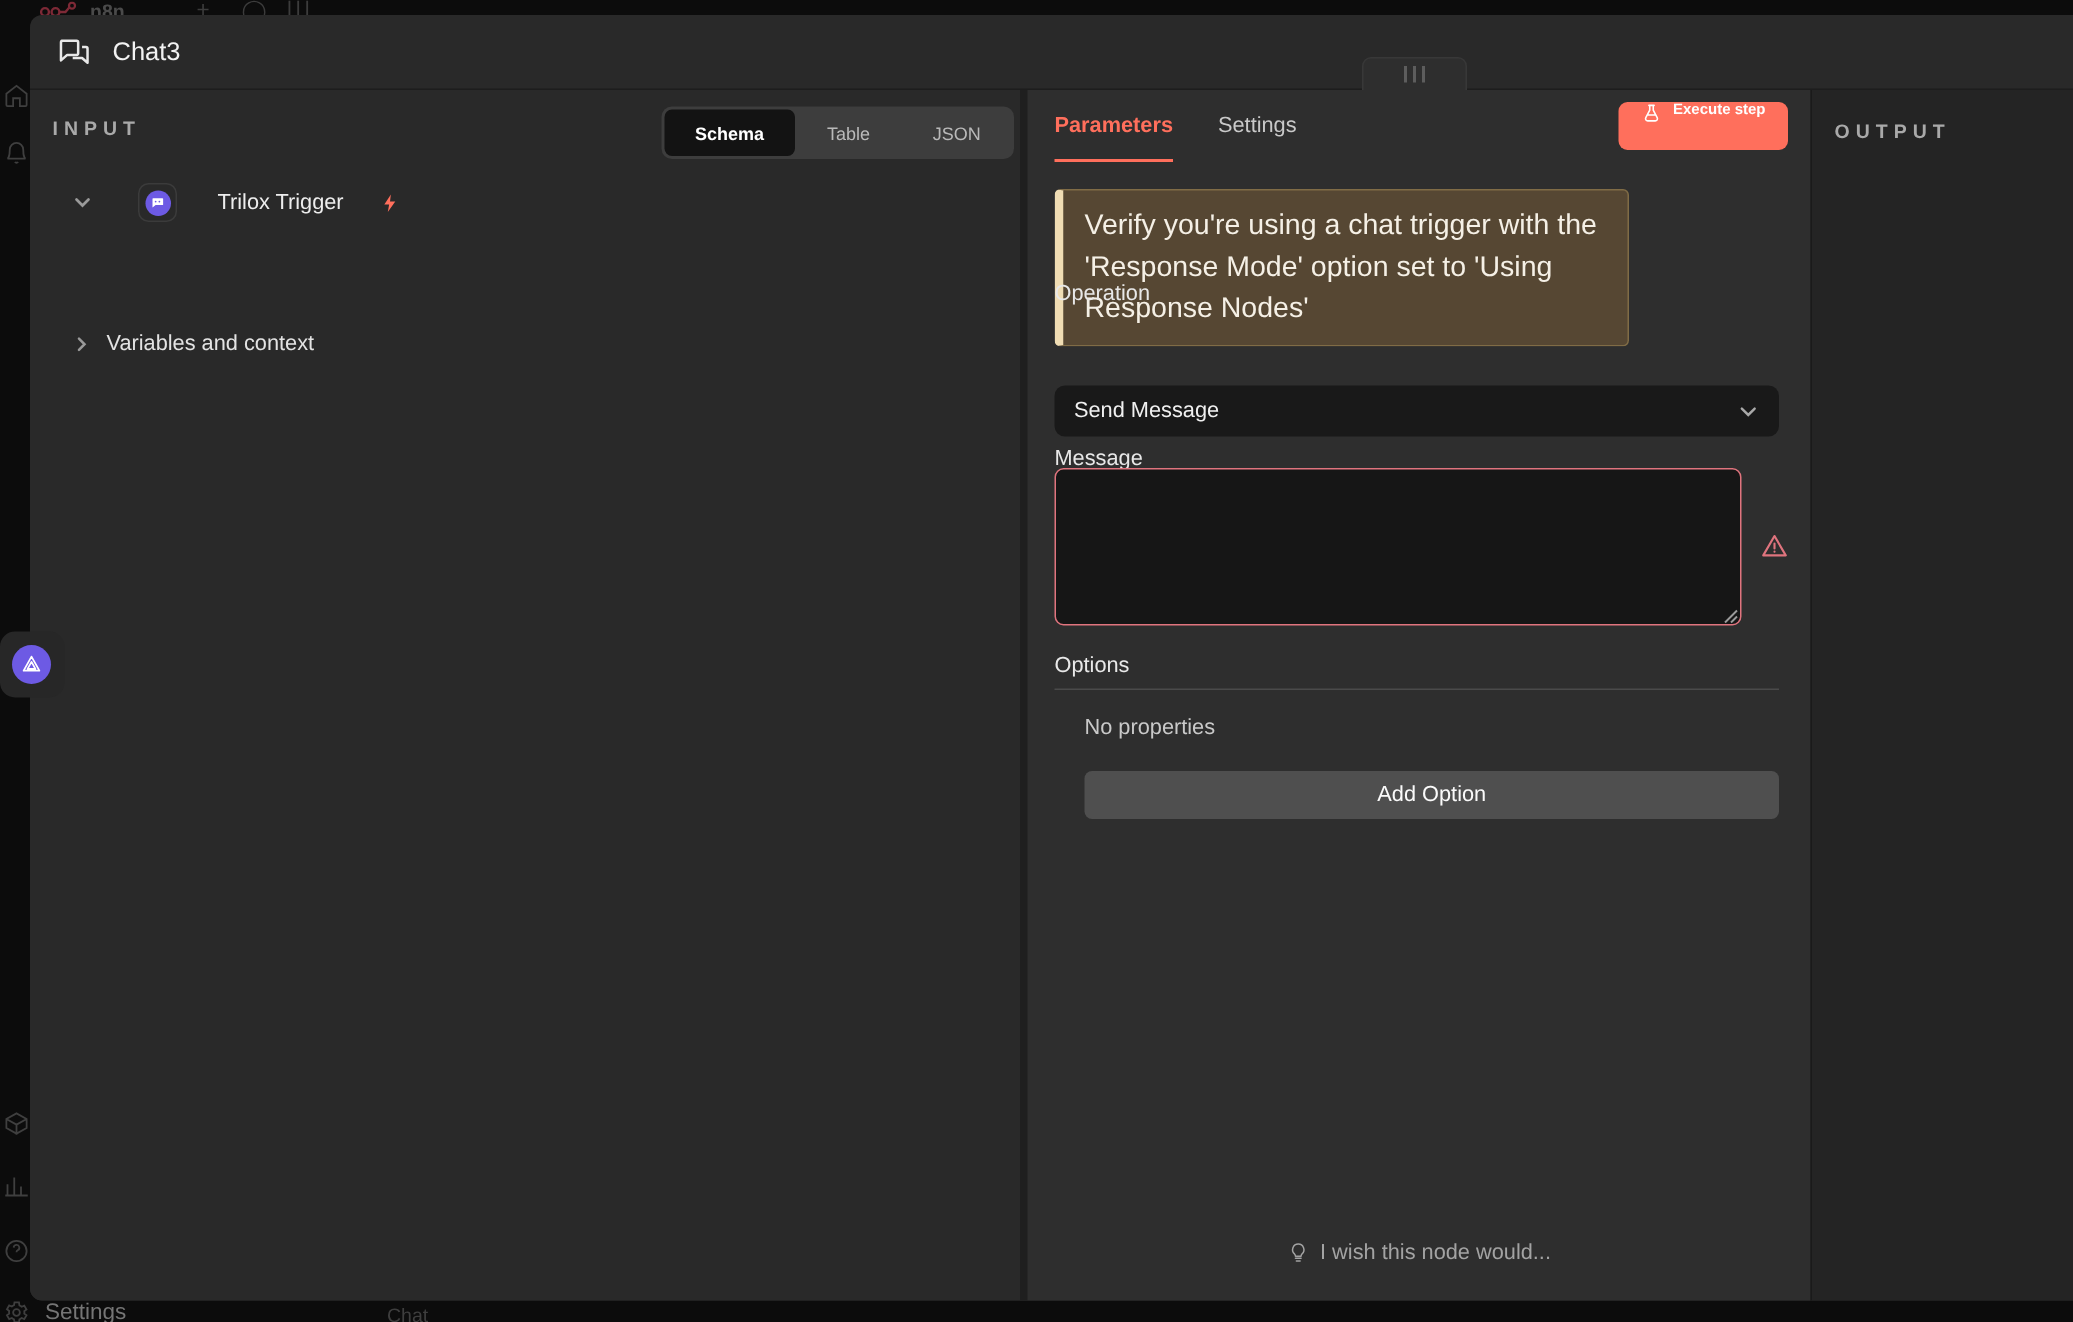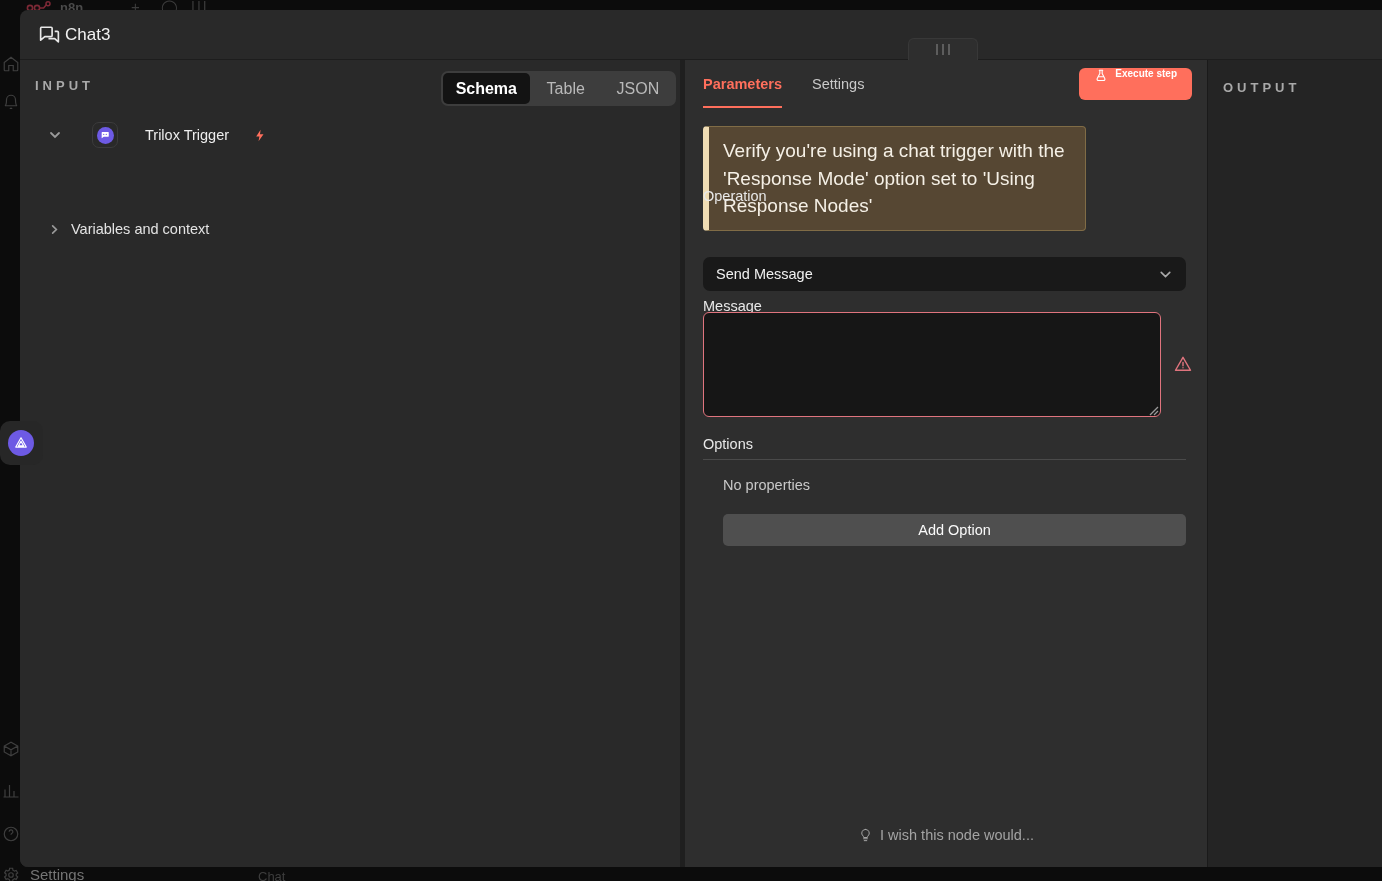--- a/index.html
+++ b/index.html
@@ -22,40 +22,40 @@
     background:#272727; border-radius:10px; z-index:60; }
   .assistant-circle { position:absolute; left:8px; top:9px; width:26px; height:26px;
     border-radius:50%; background:var(--trigger-icon-bg,#6d5ae4);
     display:flex; align-items:center; justify-content:center; }
 
   
   .modal { position:absolute; left:20px; top:10px; width:1362px; height:857px;
     background:#292929; border-radius:8px 0 0 8px; z-index:10;
     display:flex; flex-direction:column; }
   .modal-header { height:50px; flex:0 0 50px; display:flex; align-items:center;
-    gap:3px; padding-left:17px; border-bottom:1px solid #1d1d1d; }
+    gap:13px; padding-left:17px; border-bottom:1px solid #1d1d1d; }
   .modal-title { font-size:17px; font-weight:500; color:#f2f2f2; }
   .modal-body { flex:1; display:flex; min-height:0; }
 
   .drag-handle { position:absolute; left:888px; top:28px; width:70px; height:22px;
     background:#2e2e2e; border:1px solid #383838; border-bottom:none;
     border-radius:6px 6px 0 0; display:flex; align-items:center; justify-content:center;
     gap:4px; z-index:20; }
   .drag-handle span { width:2px; height:11px; background:#5d5d5d; display:block; }
 
   
   .input-panel { width:660px; flex:0 0 660px; position:relative; background:#292929;
     border-radius:0 0 0 8px; }
   .panel-label { font-size:13px; font-weight:bold; letter-spacing:4px; color:#a9a9a9; }
   .input-panel .panel-label { position:absolute; left:15px; top:18px; }
 
   .view-switcher { position:absolute; left:421px; top:11px; width:235px; height:35px;
     background:#3d3d3d; border-radius:7px; display:flex; padding:2px; }
   .view-tab { flex:1; display:flex; align-items:center; justify-content:center;
-    font-size:16px; color:#b9b9b9; border-radius:5px; cursor:pointer; }
+    font-size:12px; color:#b9b9b9; border-radius:5px; cursor:pointer; }
   .view-tab.active { background:#131313; color:#ffffff; font-weight:bold; flex:1.2; }
 
   .trigger-row { position:absolute; left:28px; top:58px; height:34px;
     display:flex; align-items:center; gap:24px; cursor:pointer; }
   .trigger-node-icon { width:26px; height:26px; border:1px solid #3b3b3b; border-radius:7px;
     display:flex; align-items:center; justify-content:center; margin-left:6px; }
   .trigger-node-icon .circ { width:17px; height:17px; border-radius:50%;
     background:var(--trigger-icon-bg,#6d5ae4); display:flex; align-items:center; justify-content:center; }
   .trigger-name { font-size:14.5px; font-weight:500; color:#ededed; margin-left:3px; }
 

